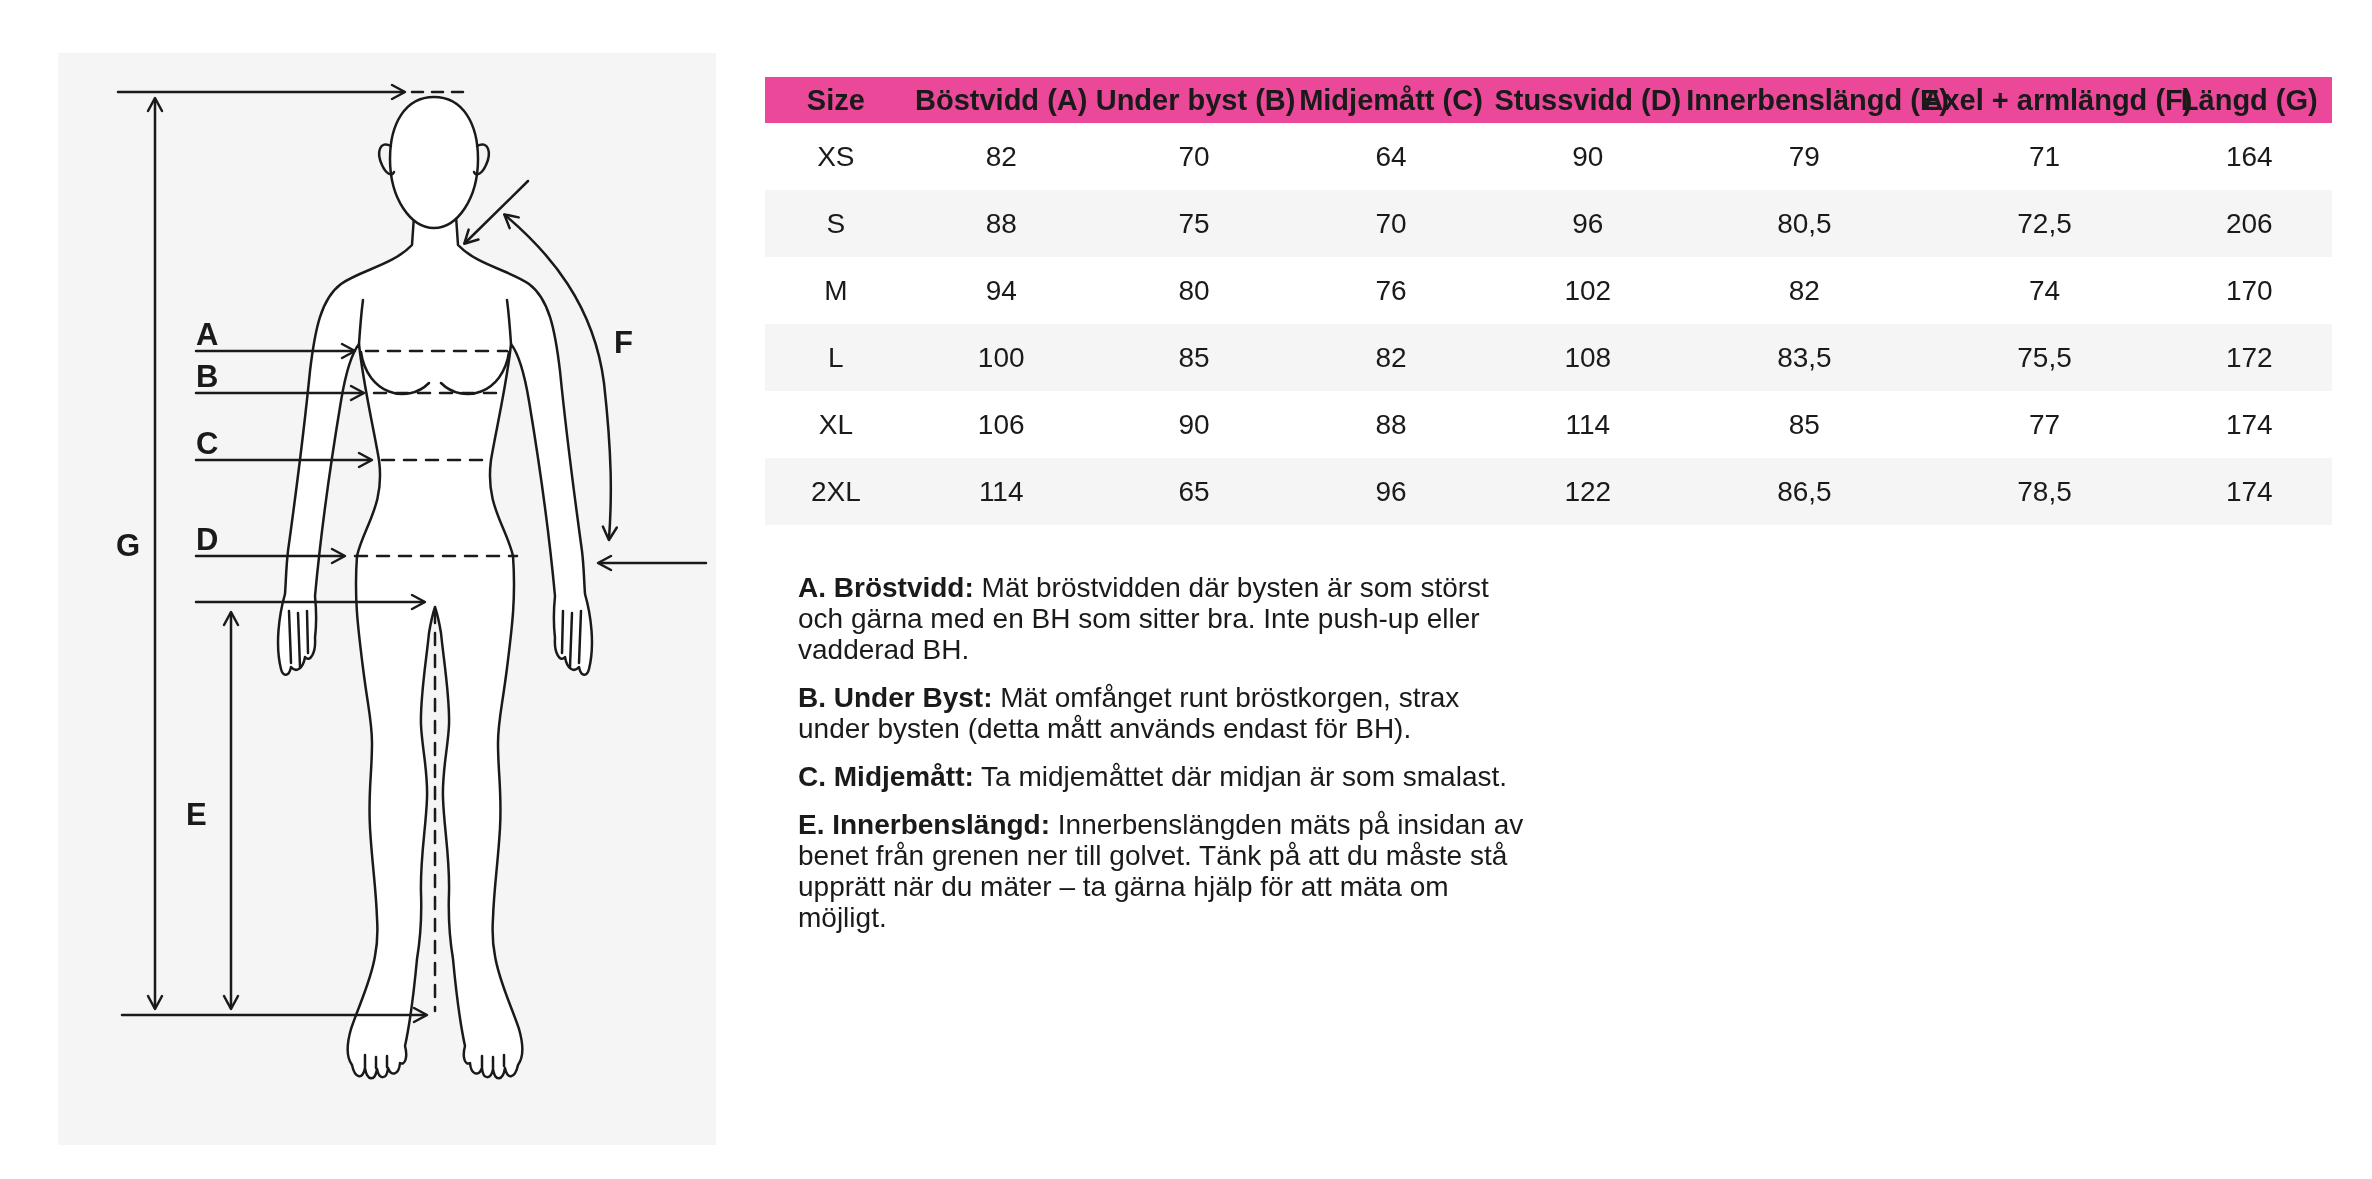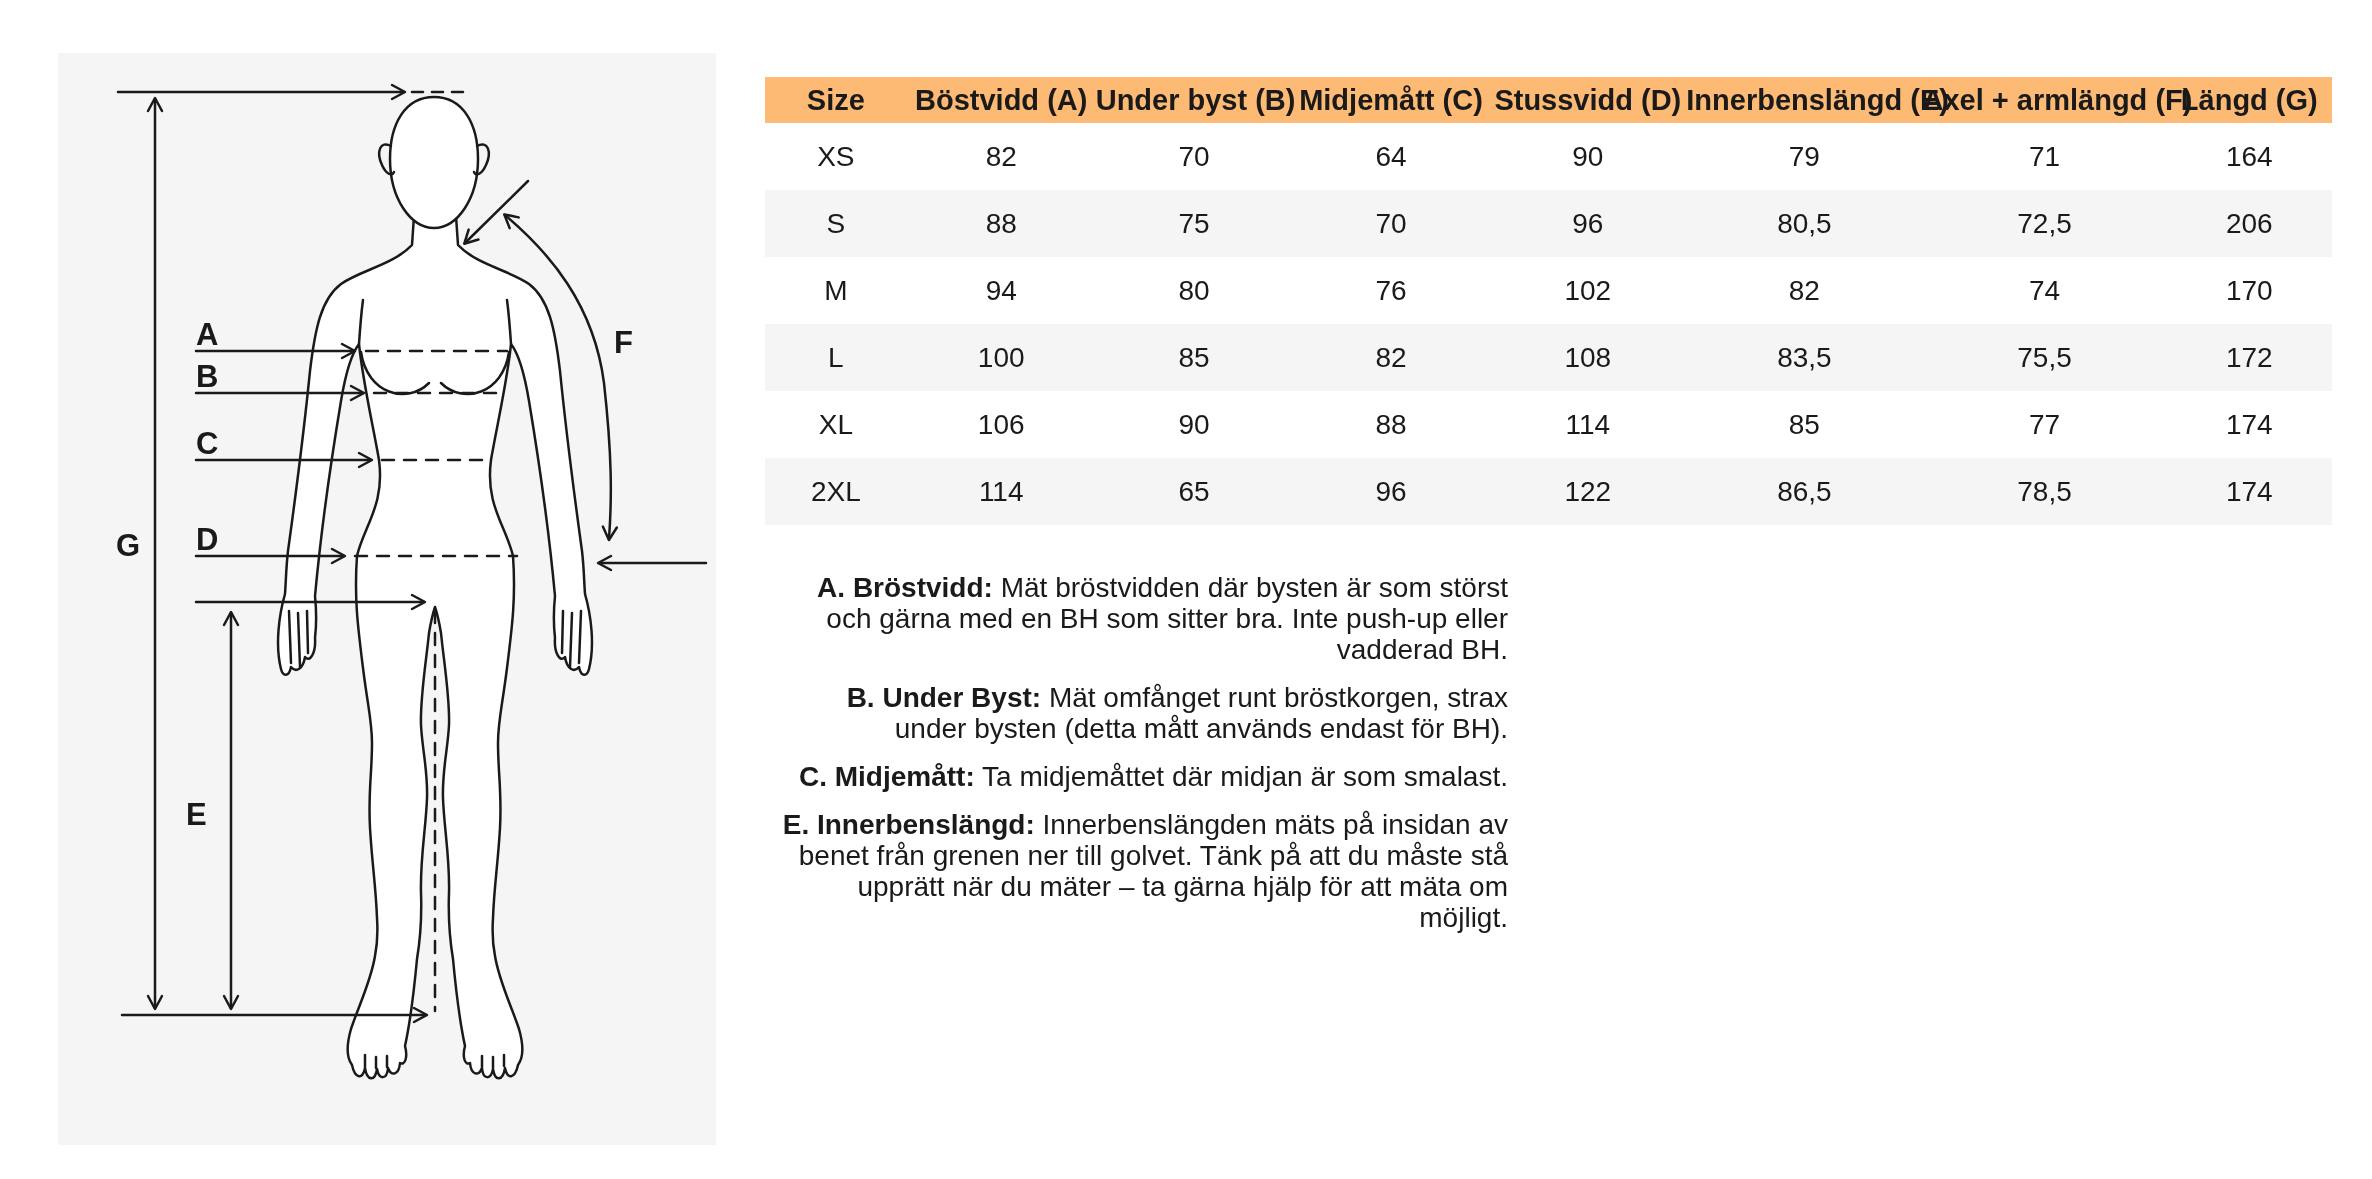--- a/index.html
+++ b/index.html
@@ -12,30 +12,30 @@
   .figure-panel {
     position:absolute; left:58px; top:53px; width:658px; height:1092px;
     background:#f5f5f5;
   }
   
   .size-table {
     position:absolute; left:765px; top:77px; width:1567px;
     border-collapse:collapse; table-layout:fixed; text-align:center;
   }
   .size-table th {
-    height:46px; background:#fdba74; font-weight:bold; font-size:29px;
+    height:46px; background:#ec4899; font-weight:bold; font-size:29px;
     vertical-align:middle; white-space:nowrap;margin-top:40px;
   }
   .size-table td {
     height:67px; font-size:28px; font-weight:normal; vertical-align:middle;
   }
   .size-table tr.band td { background:#f5f5f5; }
   
   .descriptions {
-    position:absolute; left:782px; top:572px; width:726px;text-align:right;
+    position:absolute; left:798px; top:572px; width:726px;
   }
   .descriptions p {
     font-size:28px; line-height:31px; margin-bottom:17px; color:#1a1a1a;
   }
   .descriptions b { font-weight:bold; }
   svg text { font-family:"Liberation Sans", sans-serif; }
 </style>
 </head>
 <body>
 

